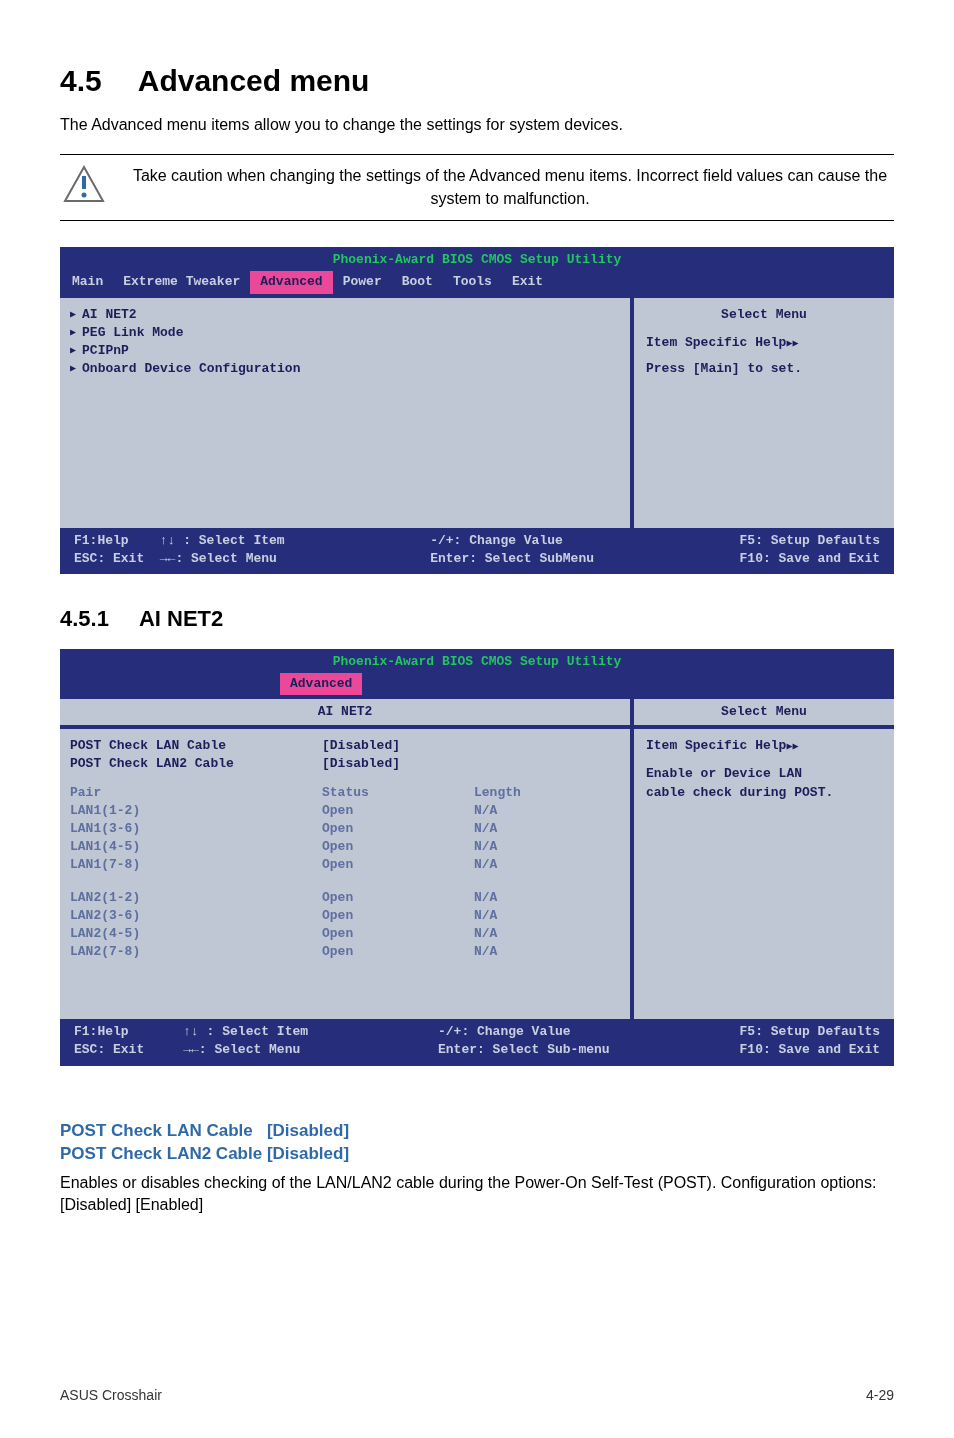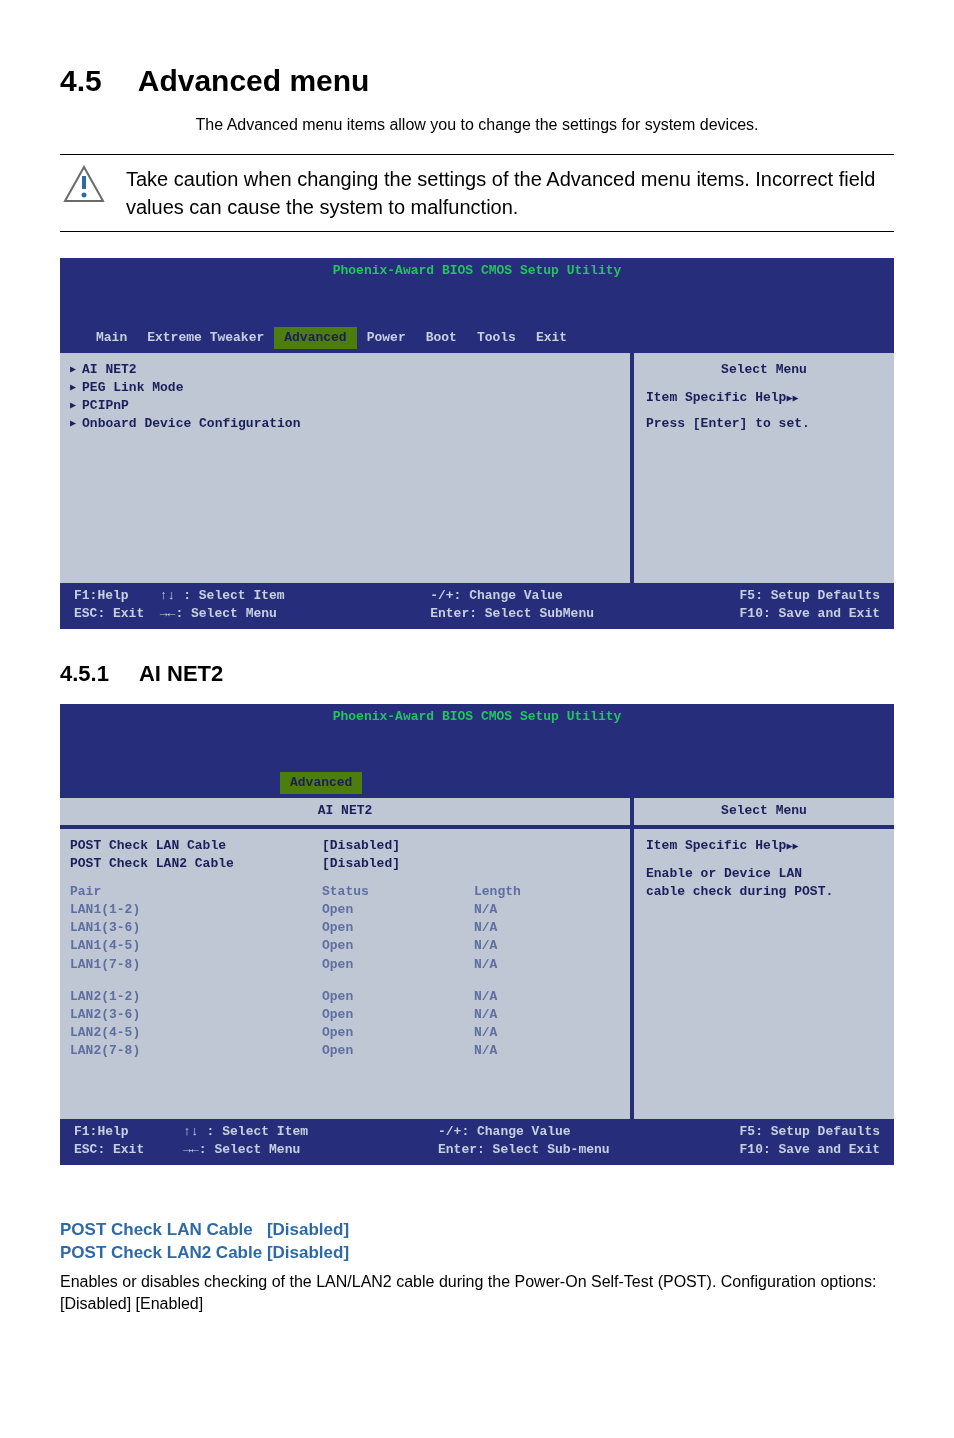--- a/index.html
+++ b/index.html
@@ -12,54 +12,53 @@
     padding: 60px 60px 40px 60px;
     font-size: 15px;
     line-height: 1.4;
   }
   h1.section-title {
     font-size: 30px;
     font-weight: bold;
     margin-bottom: 12px;
   }
   h1.section-title .num { margin-right: 36px; }
-  p.intro { margin-bottom: 18px; font-size: 16px; text-align: center; }
+  p.intro { margin-bottom: 18px; font-size: 16px; }
   .notice {
     display: flex;
     border-top: 1px solid #000;
     border-bottom: 1px solid #000;
     padding: 10px 0;
     margin-bottom: 26px;
     gap: 18px;
     align-items: flex-start;
   }
   .warn-icon { flex: 0 0 48px; display: flex; align-items: center; justify-content: center; }
-  .notice-text { font-size: 20px; }
+  .notice-text { font-size: 16px; text-align: center; }
   .bios-outer {
     background: #262d7b;
     padding: 0;
     margin-bottom: 30px;
     font-family: "Courier New", monospace;
     font-size: 13px;
     font-weight: bold;
   }
   .bios-title {
     color: #22c55e;
     text-align: center;
     padding: 4px 0 2px 0;
   }
   .bios-menubar {
     display: flex;
     color: #c8d0e0;
-    padding: 0 14px 4px 26px;
-    margin-top: 44px;
+    padding: 0 14px 4px 2px;
   }
   .bios-menubar span { padding: 2px 10px; }
   .bios-menubar .active {
-    background: #4d7c0f;
+    background: #ec4899;
     color: #1a1f5a;
   }
   .bios-content-row { display: flex; }
   .bios-left {
     flex: 1;
     background: #bfc6d4;
     color: #1a1f5a;
     padding: 8px 10px;
     min-height: 230px;
     border-right: 4px solid #262d7b;
@@ -170,21 +169,21 @@
     <div class="bios-left">
       <div class="row"><span class="tri">▶</span><span>AI NET2</span></div>
       <div class="row"><span class="tri">▶</span><span>PEG Link Mode</span></div>
       <div class="row"><span class="tri">▶</span><span>PCIPnP</span></div>
       <div class="row"><span class="tri">▶</span><span>Onboard Device Configuration</span></div>
     </div>
     <div class="bios-right">
       <div class="select-menu">Select Menu</div>
       <div><span>Item Specific Help</span><span class="arrow-right"></span></div>
       <div style="height:8px"></div>
-      <div>Press [Enter] to set.</div>
+      <div>Press [Main] to set.</div>
     </div>
   </div>
   <div class="bios-footer">
     <div class="col"><div>F1:Help    ↑↓ : Select Item</div><div>ESC: Exit  →←: Select Menu</div></div>
     <div class="col"><div>-/+: Change Value</div><div>Enter: Select SubMenu</div></div>
     <div class="col"><div>F5: Setup Defaults</div><div>F10: Save and Exit</div></div>
   </div>
 </div>
 
 <h2 class="subsection">

